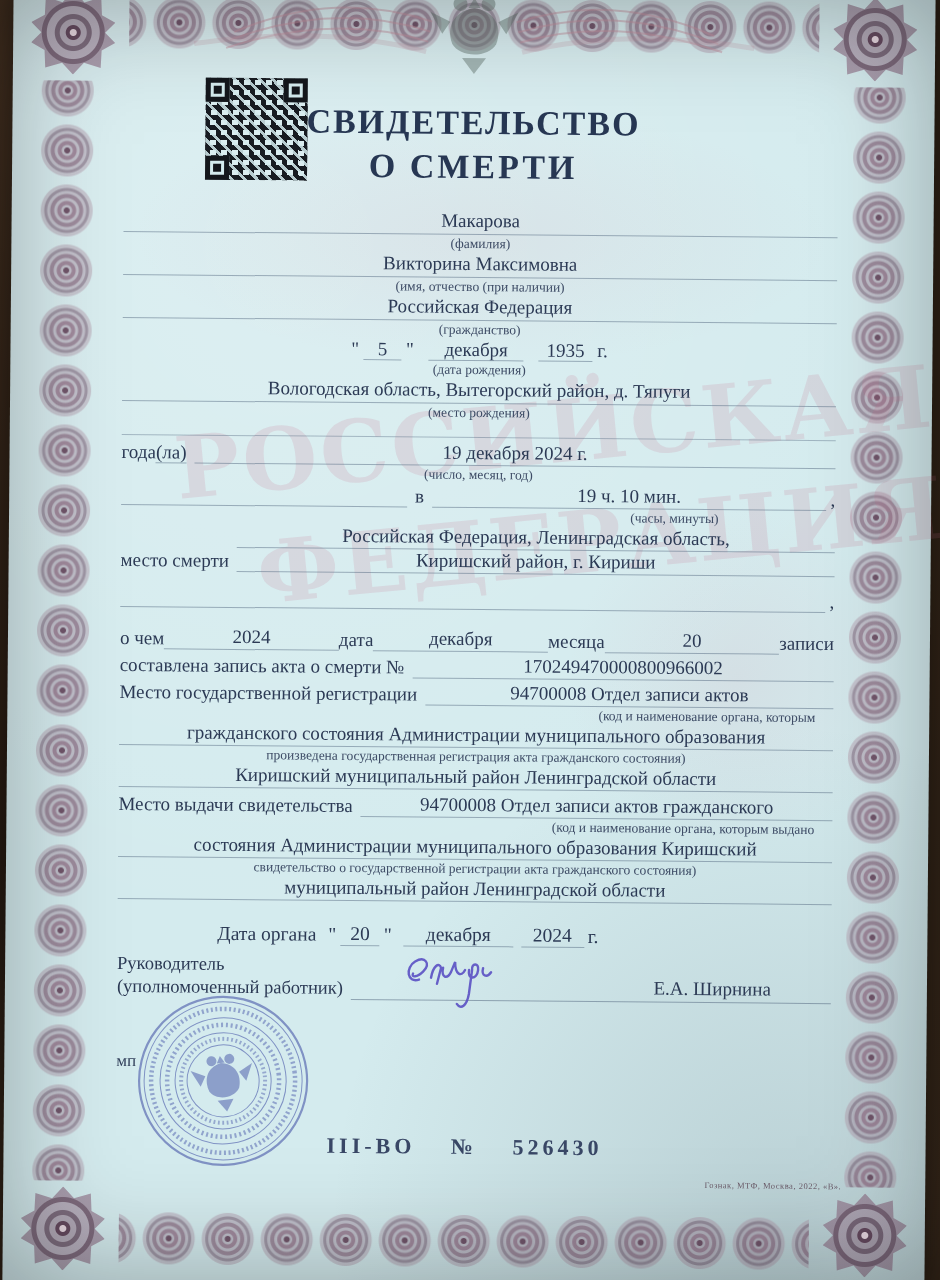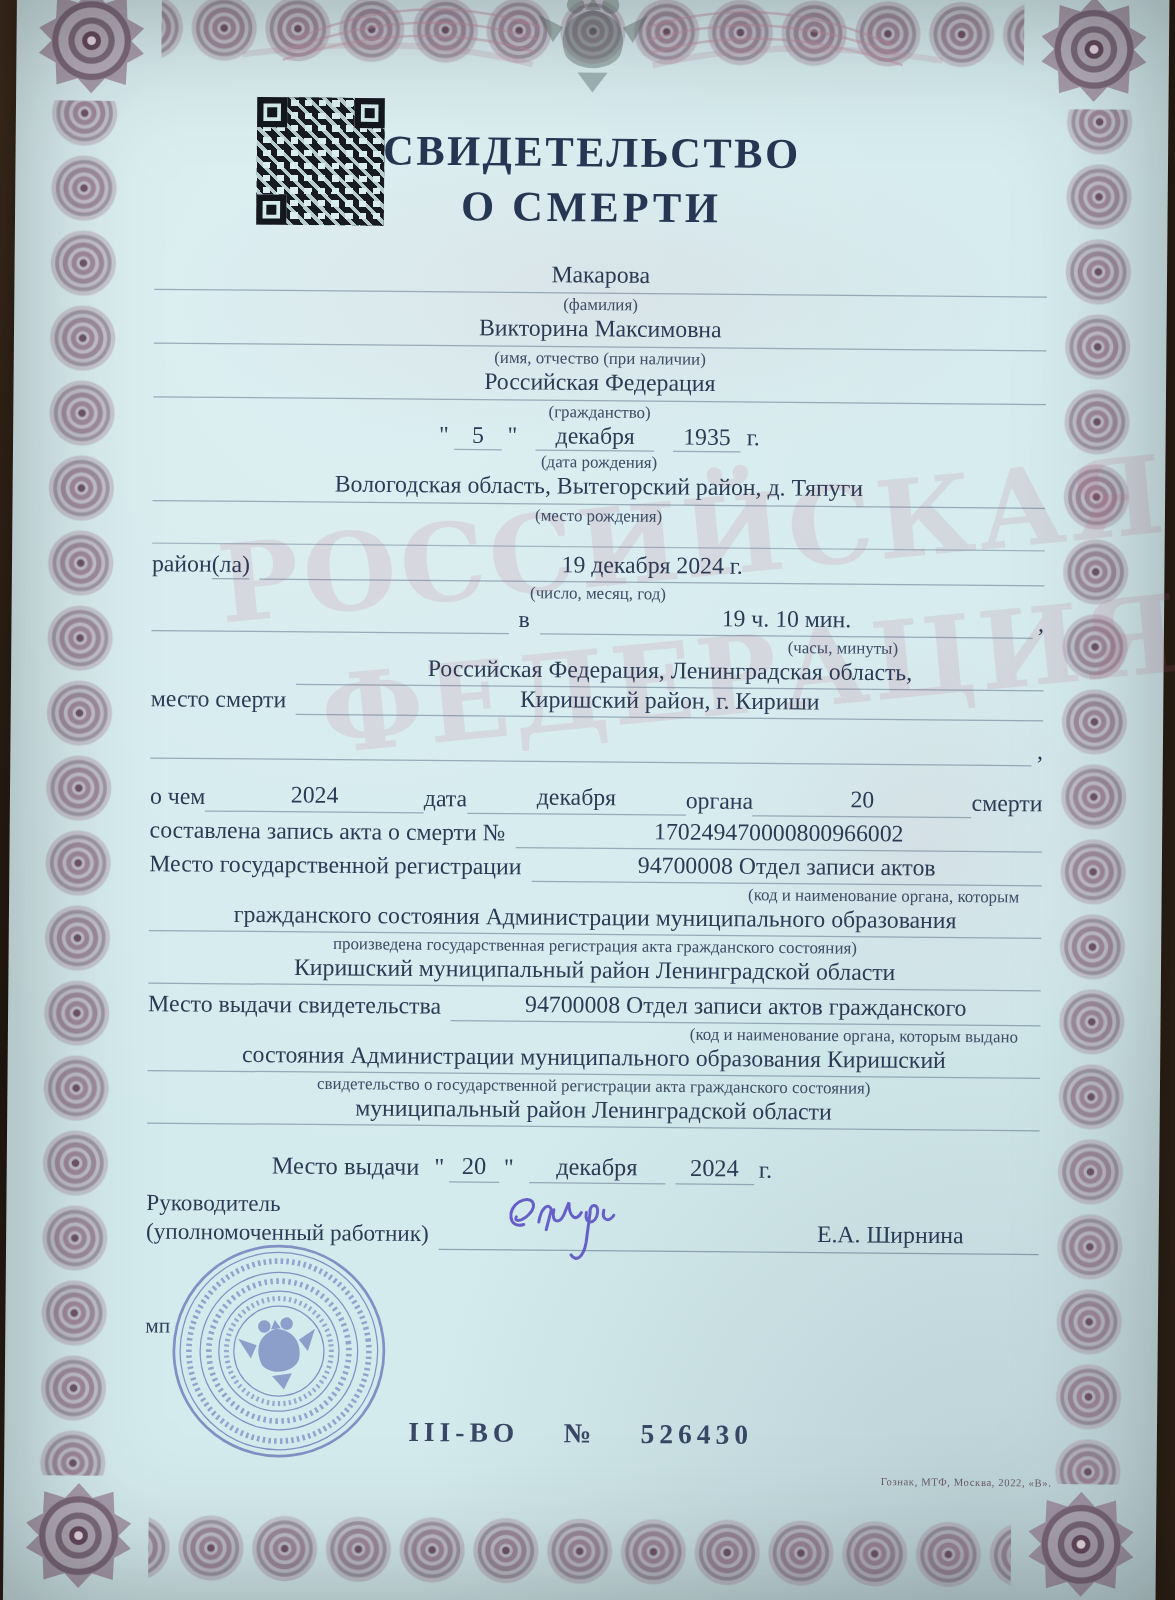--- a/index.html
+++ b/index.html
@@ -170,21 +170,21 @@
       </div>
 
       <div class="cell">
         <span class="val">Вологодская область, Вытегорский район, д. Тяпуги</span>
         <div class="cap">(место рождения)</div>
       </div>
 
       <div class="blank"></div>
 
       <div class="row">
-        <span class="lbl"><span>район</span><span class="u">(ла)</span></span>
+        <span class="lbl"><span>года</span><span class="u">(ла)</span></span>
         <span class="fill">19 декабря 2024 г.</span>
       </div>
       <div class="cap">(число, месяц, год)</div>
 
       <div class="row">
         <span class="nofill" style="flex:1.05"></span>
         <span class="lbl" style="padding:0 8px;">в</span>
         <span class="fill" style="flex:1.45">19 ч. 10 мин.</span>
         <span class="comma">,</span>
       </div>
@@ -202,23 +202,23 @@
         <span class="comma">,</span>
       </div>
 
       <div class="gap18"></div>
 
       <div class="row">
         <span>о чем</span>
         <span class="fill">2024</span>
         <span>дата</span>
         <span class="fill">декабря</span>
-        <span>органа</span>
+        <span>месяца</span>
         <span class="fill">20</span>
-        <span>смерти</span>
+        <span>записи</span>
       </div>
 
       <div class="row" style="margin-top:3px;">
         <span class="lbl">составлена запись акта о смерти №</span>
         <span class="fill">170249470000800966002</span>
       </div>
 
       <div class="row" style="margin-top:3px;">
         <span class="lbl">Место государственной регистрации</span>
         <span class="fill">94700008 Отдел записи актов</span>
@@ -233,21 +233,21 @@
         <span class="fill">94700008 Отдел записи актов гражданского</span>
       </div>
       <div class="cap-right">(код и наименование органа, которым выдано</div>
       <span class="center-line">состояния Администрации муниципального образования Киришский</span>
       <div class="cap">свидетельство о государственной регистрации акта гражданского состояния)</div>
       <span class="center-line">муниципальный район Ленинградской области</span>
 
       <div class="gap22"></div>
 
       <div class="date-issue">
-        <span class="lbl">Место выдачи</span>
+        <span class="lbl">Дата органа</span>
         <span class="q">"</span>
         <span class="seg" style="padding:0 10px;">20</span>
         <span class="q">"</span>
         <span class="seg" style="padding:0 22px;margin-left:8px;">декабря</span>
         <span class="seg" style="padding:0 12px;margin-left:8px;">2024</span>
         <span style="padding-left:4px;">г.</span>
       </div>
 
       <div class="sig-row">
         <div class="sig-roles">

